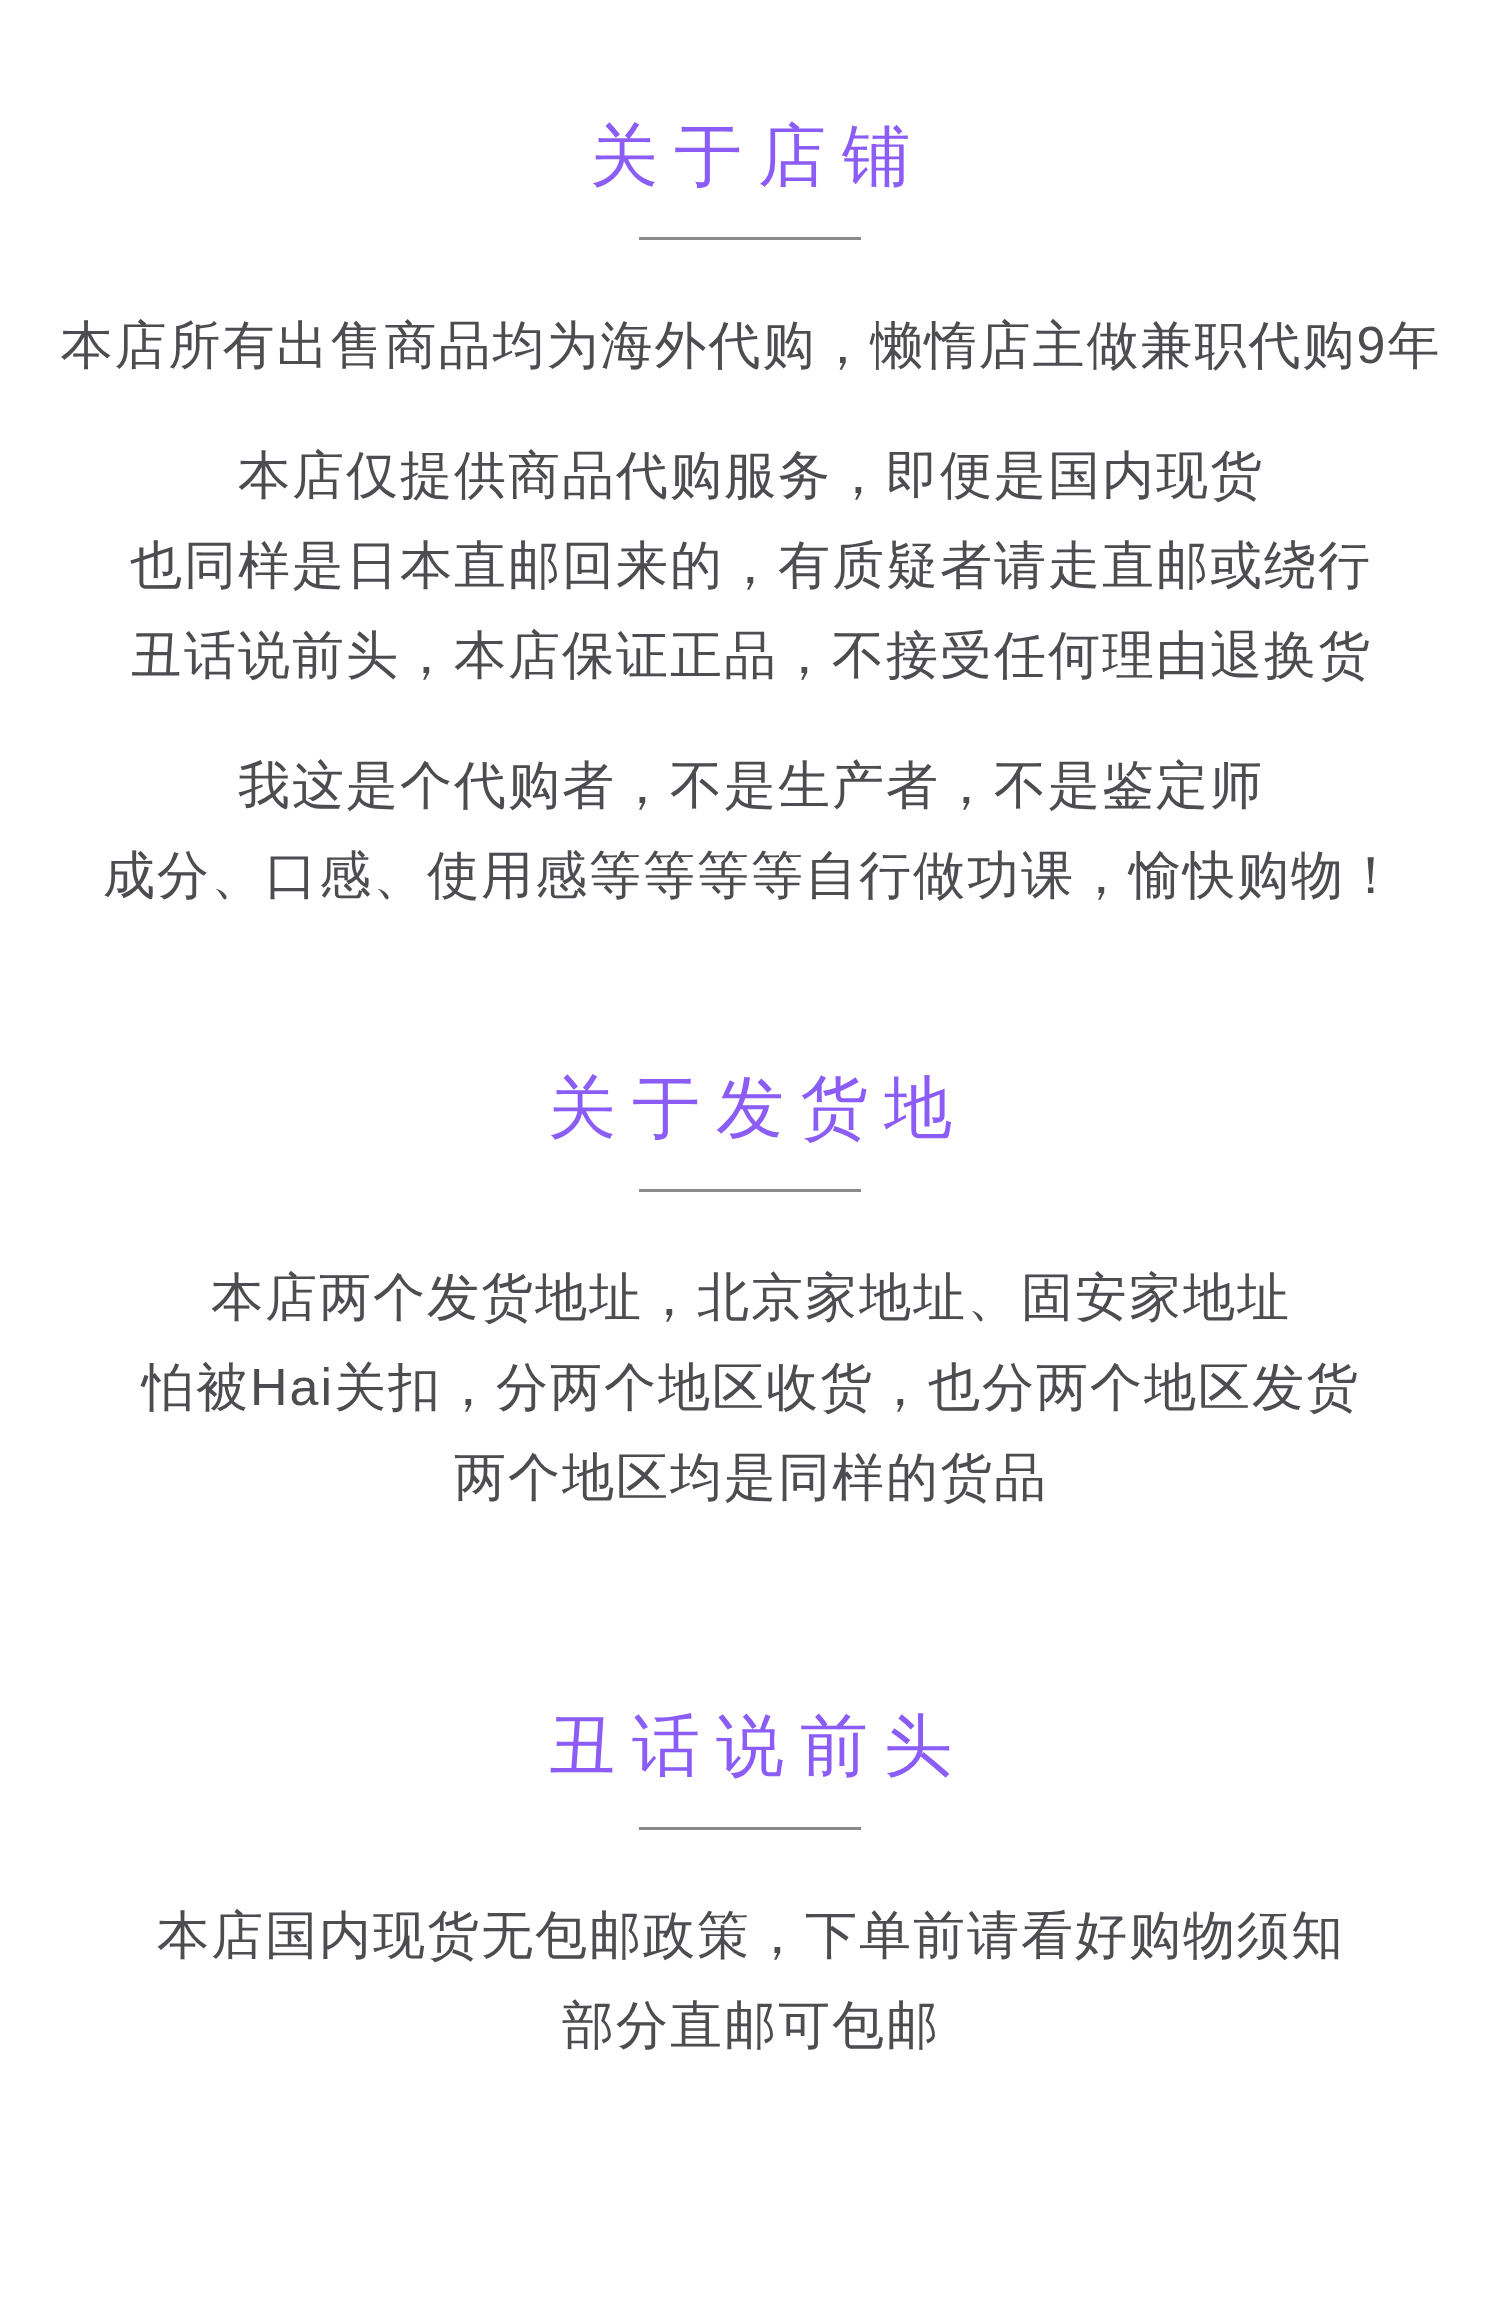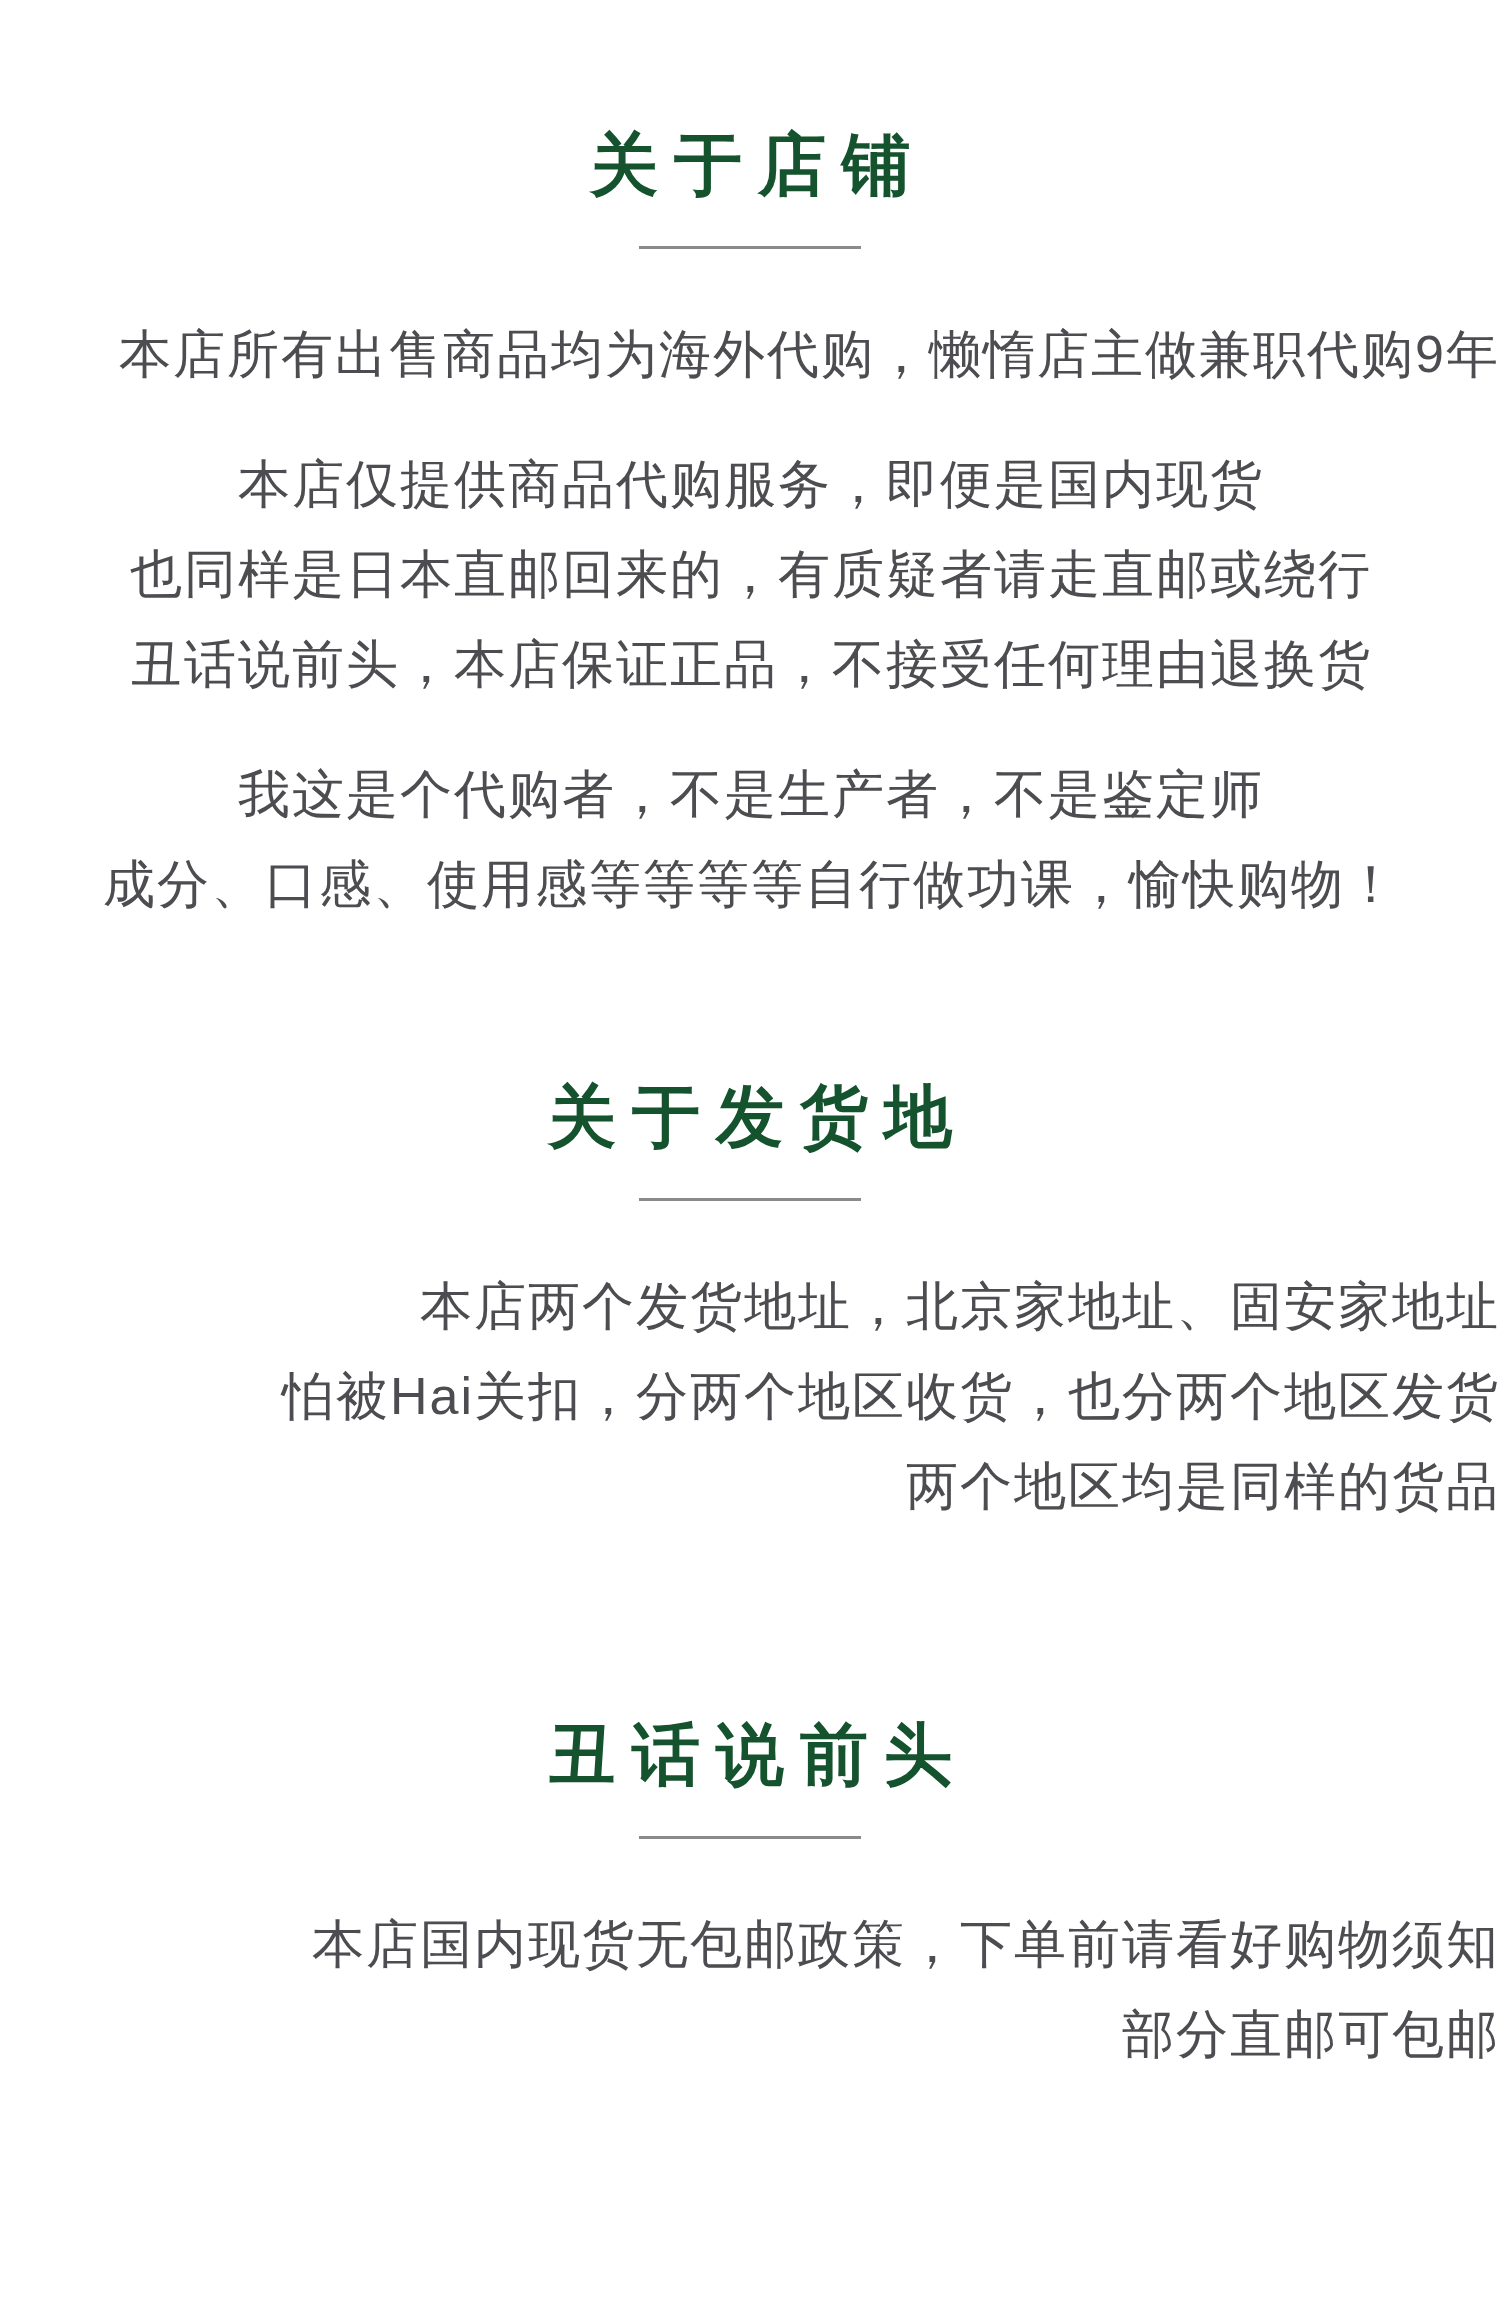--- a/index.html
+++ b/index.html
@@ -16,38 +16,38 @@
   .page {
     width: 1500px;
     height: 2322px;
     padding-top: 114px;
     box-sizing: border-box;
     text-align: center;
     color: #4c4c4f;
     overflow: hidden;
   }
   .sec-title {
-    margin: 9px;
+    margin: 0;
     font-size: 68px;
     line-height: 82px;
-    font-weight: 700;
+    font-weight: 400;
     letter-spacing: 16px;
     text-indent: 16px;
-    color: #14532d;
+    color: #8b5cf6;
   }
   .divider {
     width: 222px;
     height: 3px;
     background: #8a8a8a;
     margin: 41px auto 0 auto;
   }
   .para {
     margin: 0;
   }
-  .divider + .para { margin-top: 60px; text-align: right; }
+  .divider + .para { margin-top: 60px; }
   .para + .para   { margin-top: 40px; }
   .line {
     height: 90px;
     line-height: 90px;
     font-size: 52px;
     letter-spacing: 2px;
     text-indent: 2px;
     white-space: nowrap;
     color: #4d4d51;
   }

